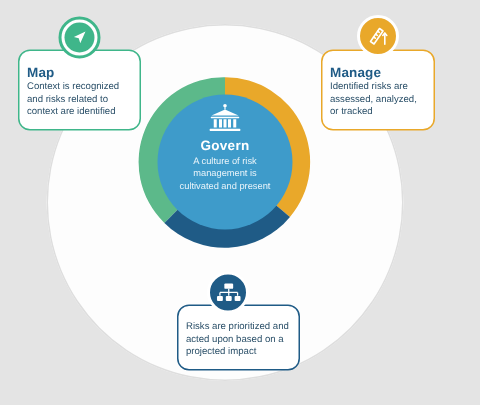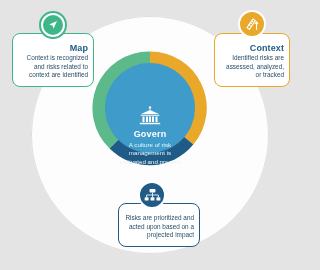--- a/index.html
+++ b/index.html
@@ -61,21 +61,21 @@
   }
   .donut-content {
     position: absolute;
     left: 0;
     top: 0;
     width: 116px;
     height: 116px;
     display: flex;
     flex-direction: column;
     align-items: center;
-    justify-content: flex-end;
+    justify-content: flex-start;
     padding-top: 19px;
     box-sizing: border-box;
     color: #ffffff;
     text-align: center;
   }
   .govern-icon { width: 22px; height: 19px; display: block; }
   .govern-title {
     font-size: 9px;
     font-weight: bold;
     letter-spacing: .2px;
@@ -90,21 +90,21 @@
     color: #e9f4fa;
   }
 
   
   .card {
     position: absolute;
     background: #ffffff;
     border-radius: 8px;
     border: 1.6px solid #cccccc;
     box-sizing: border-box;
-    text-align: right;
+    text-align: left;
     padding: 9px 5px 6px 5px;
   }
   .card-title {
     font-size: 9px;
     font-weight: bold;
     color: #1f5b86;
     letter-spacing: .1px;
     display: block;
   }
   .card-desc {
@@ -212,21 +212,21 @@
   </div>
   <div class="badge badge-map">
     <span class="inner">
       <svg width="12" height="12" viewBox="0 0 24 24">
         <path d="M20 4 L4.5 11.2 L11 13 L13 19.5 Z" fill="#ffffff"></path>
       </svg>
     </span>
   </div>
 
   <div class="card card-measure">
-    <span class="card-title">Context</span>
+    <span class="card-title">Manage</span>
     <span class="card-desc">Identified risks are assessed, analyzed, or tracked</span>
   </div>
   <div class="badge badge-measure">
     <svg width="16" height="16" viewBox="0 0 24 24">
       <g stroke="#ffffff" stroke-width="1.6" fill="none" stroke-linecap="round" stroke-linejoin="round">
         <path d="M4.5 17.5 L13.5 4.5 L17 7 L8 20 Z"></path>
         <path d="M11.6 7.2 L13.3 8.4"></path>
         <path d="M9.6 10.1 L11.3 11.3"></path>
         <path d="M7.6 13.0 L9.3 14.2"></path>
         <path d="M18.8 20.2 L18.8 9.2"></path>

